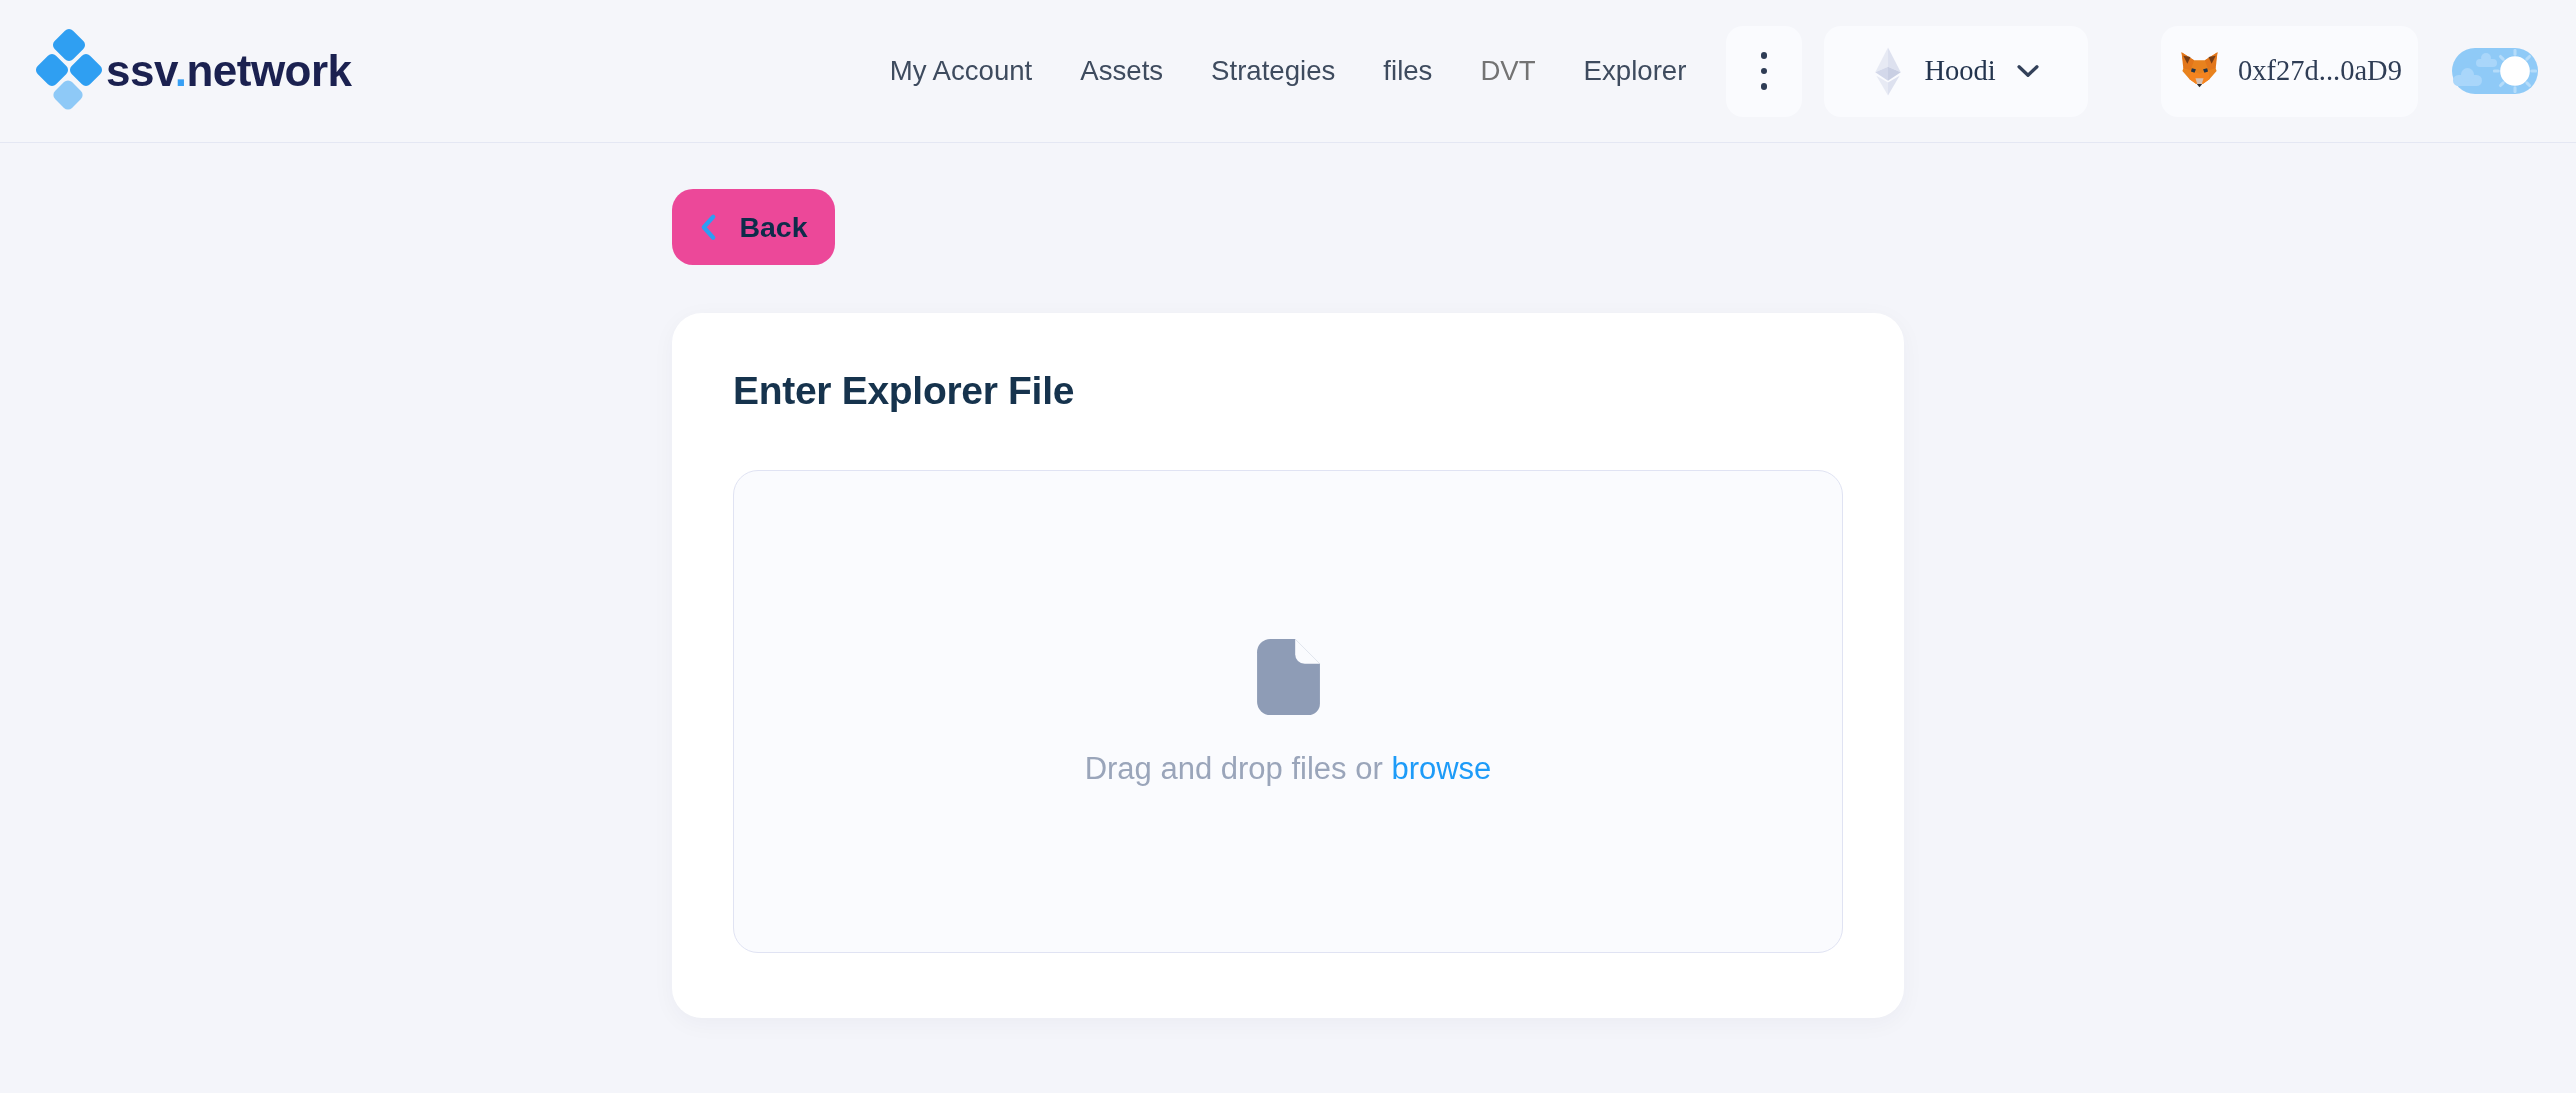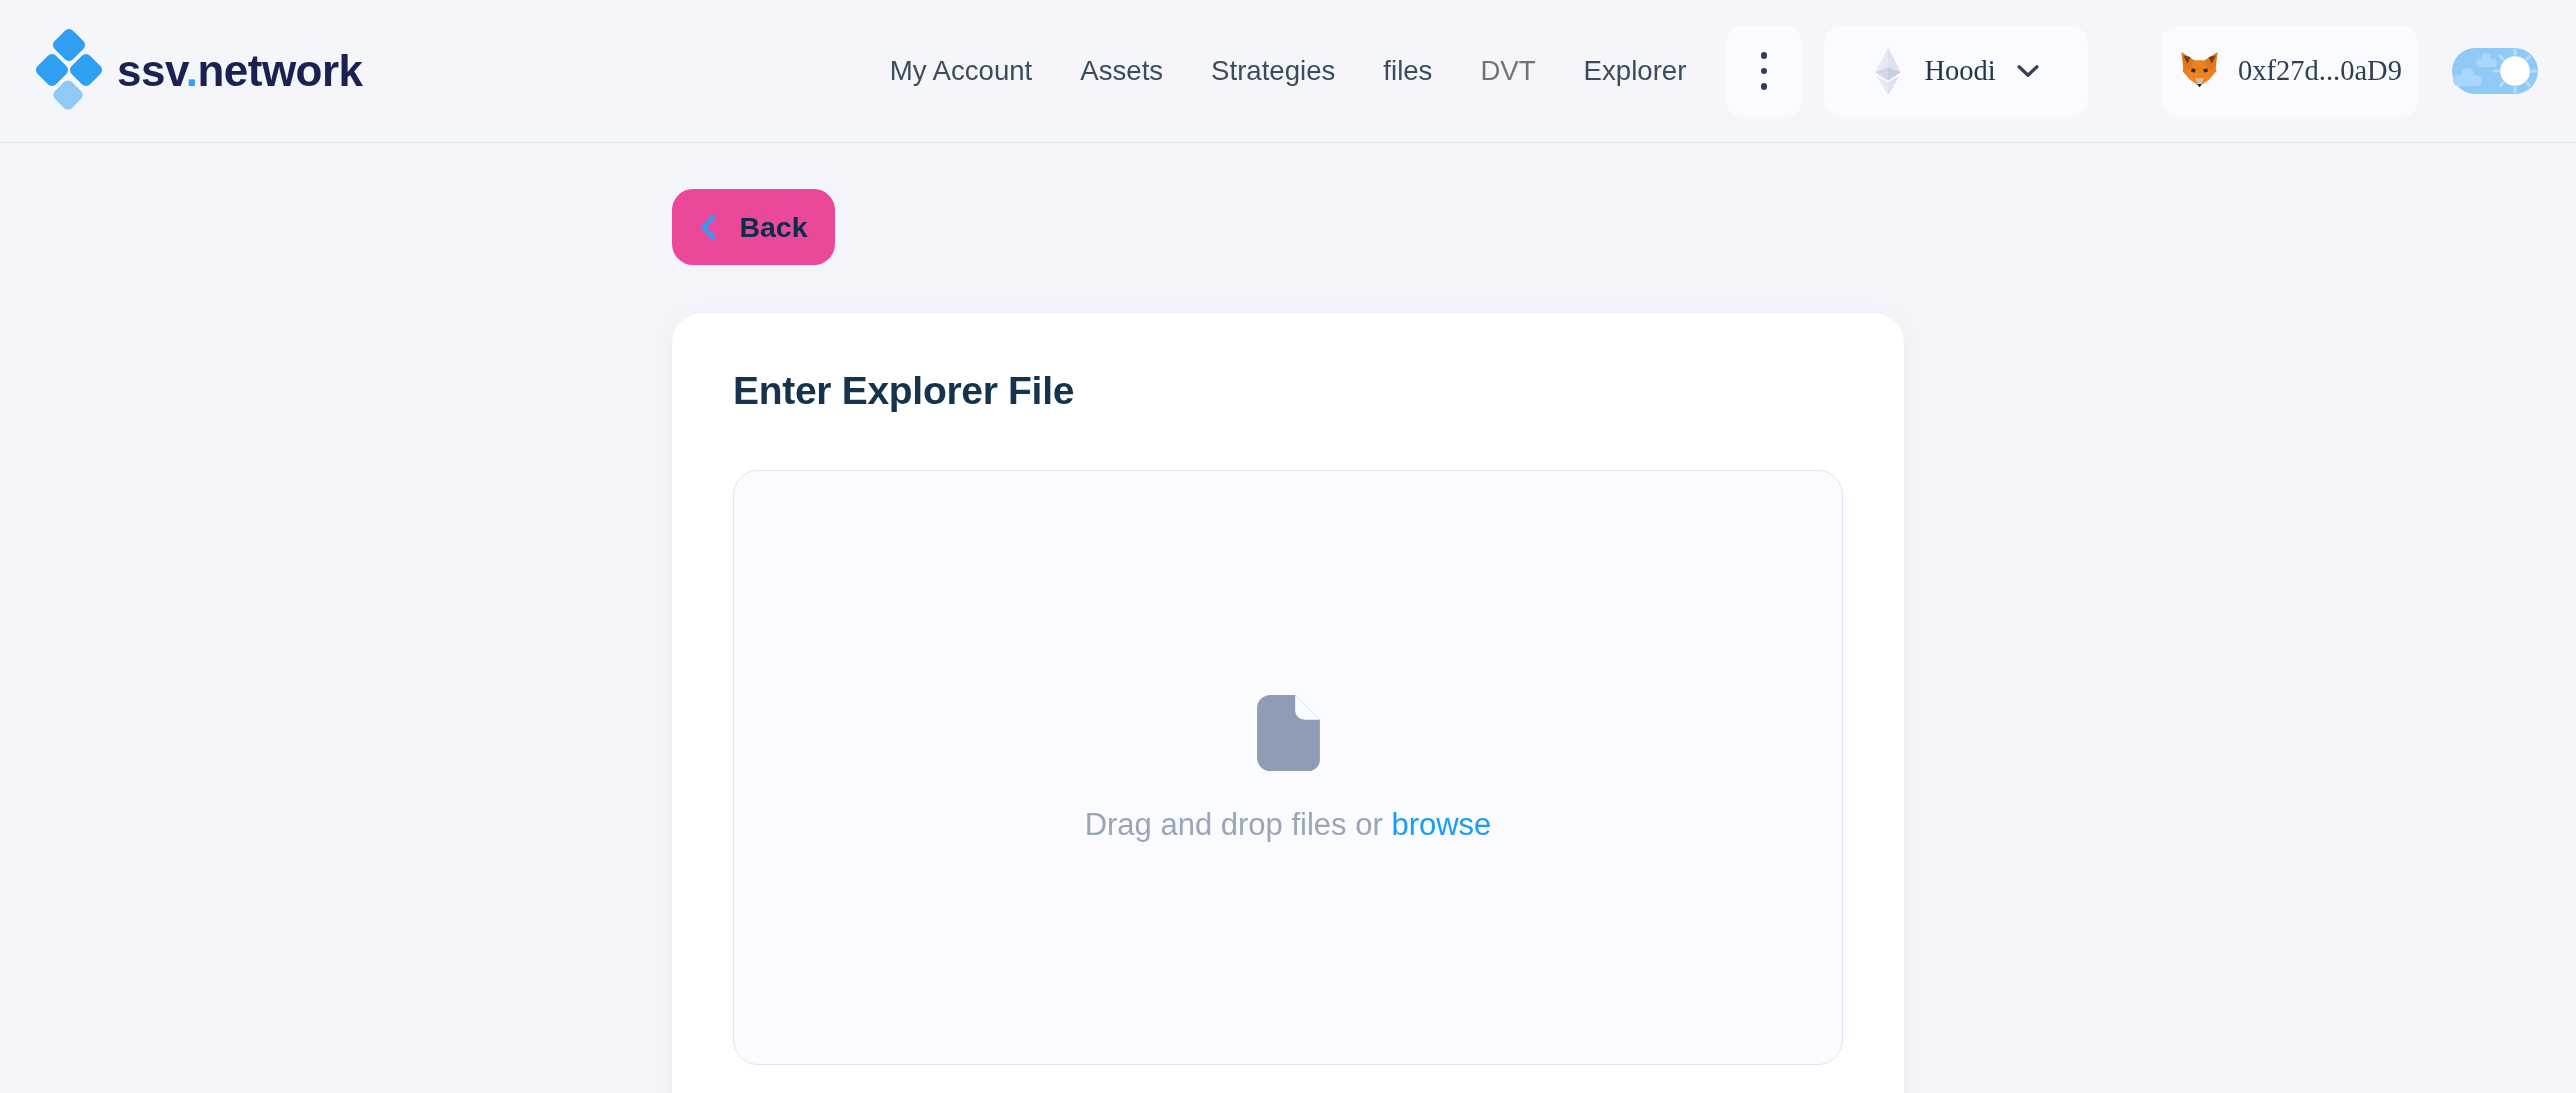--- a/index.html
+++ b/index.html
@@ -15,21 +15,21 @@
   .header {
     height:143px;
     background:#f5f6fa;
     border-bottom:1.9px solid #e4e7f3;
     display:flex; align-items:center;
     padding:0 38px;
     box-sizing:border-box;
     position:relative;
   }
 
-  .logo { display:flex; align-items:center; gap:16px; cursor:pointer; }
+  .logo { display:flex; align-items:center; gap:5px; cursor:pointer; }
   .logo-diamonds { position:relative; width:63px; height:82px; flex:none; }
   .logo-diamonds i {
     position:absolute; width:26px; height:26px;
     border-radius:5.7px; transform:rotate(45deg);
     background:#2f9ff2;
   }
   .d-top    { left:18px; top:1.9px; }
   .d-left   { left:1px;  top:27px; }
   .d-right  { left:35px; top:27px; }
   .d-bottom { left:18px; top:53px; background:#8ec9f7 !important; width:24px !important; height:24px !important; }
@@ -92,21 +92,21 @@
     box-shadow:0 5.7px 23px rgba(20,30,80,0.04);
   }
   .card-title {
     font-size:39px; font-weight:700; color:#16334d;
     line-height:46px; margin:0;
     letter-spacing:-0.3px;
   }
 
   .dropzone {
     margin-top:56px;
-    height:595px;
+    height:483px;
     border:1.9px solid #e0e3f3;
     border-radius:25px;
     background:#fafbfe;
     box-sizing:border-box;
     display:flex; flex-direction:column;
     align-items:center; justify-content:center;
     cursor:pointer;
   }
   .file-icon { margin-bottom:34px; }
   .hint-row { font-size:31px; color:#9aa5ba; }

